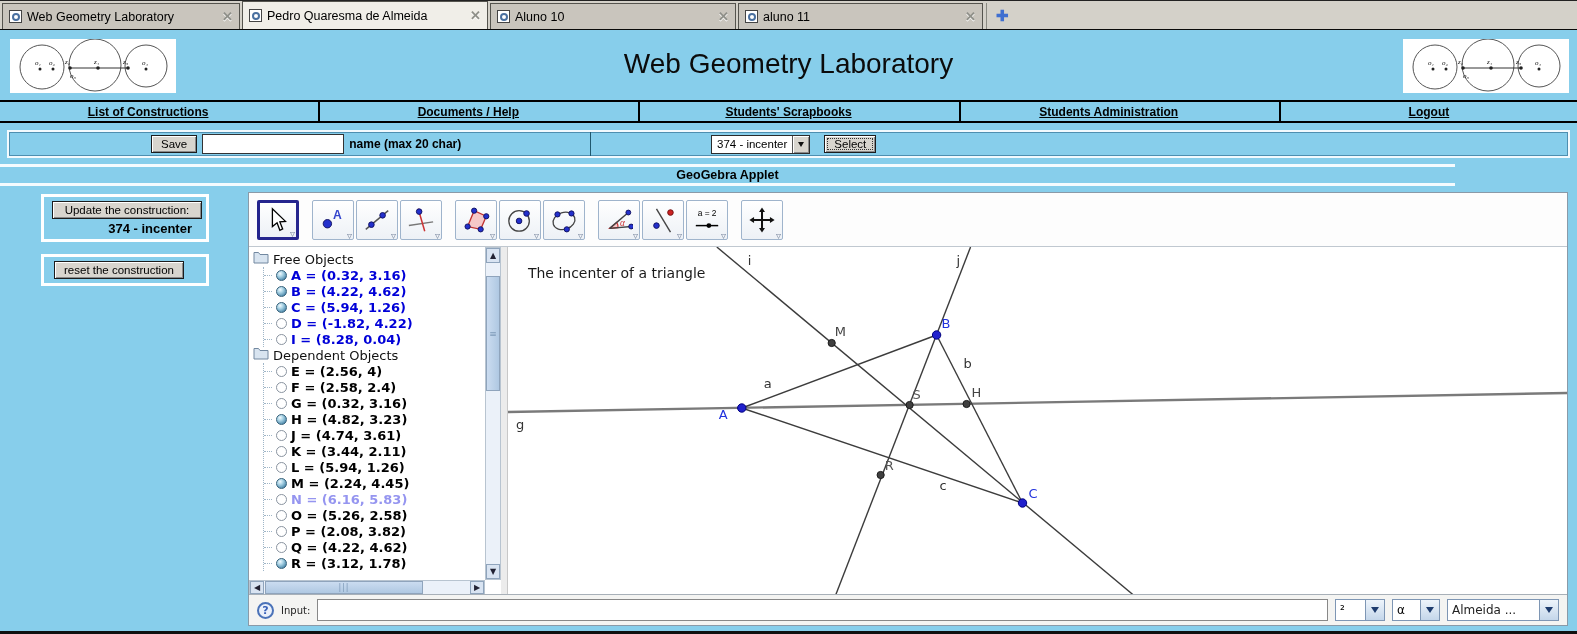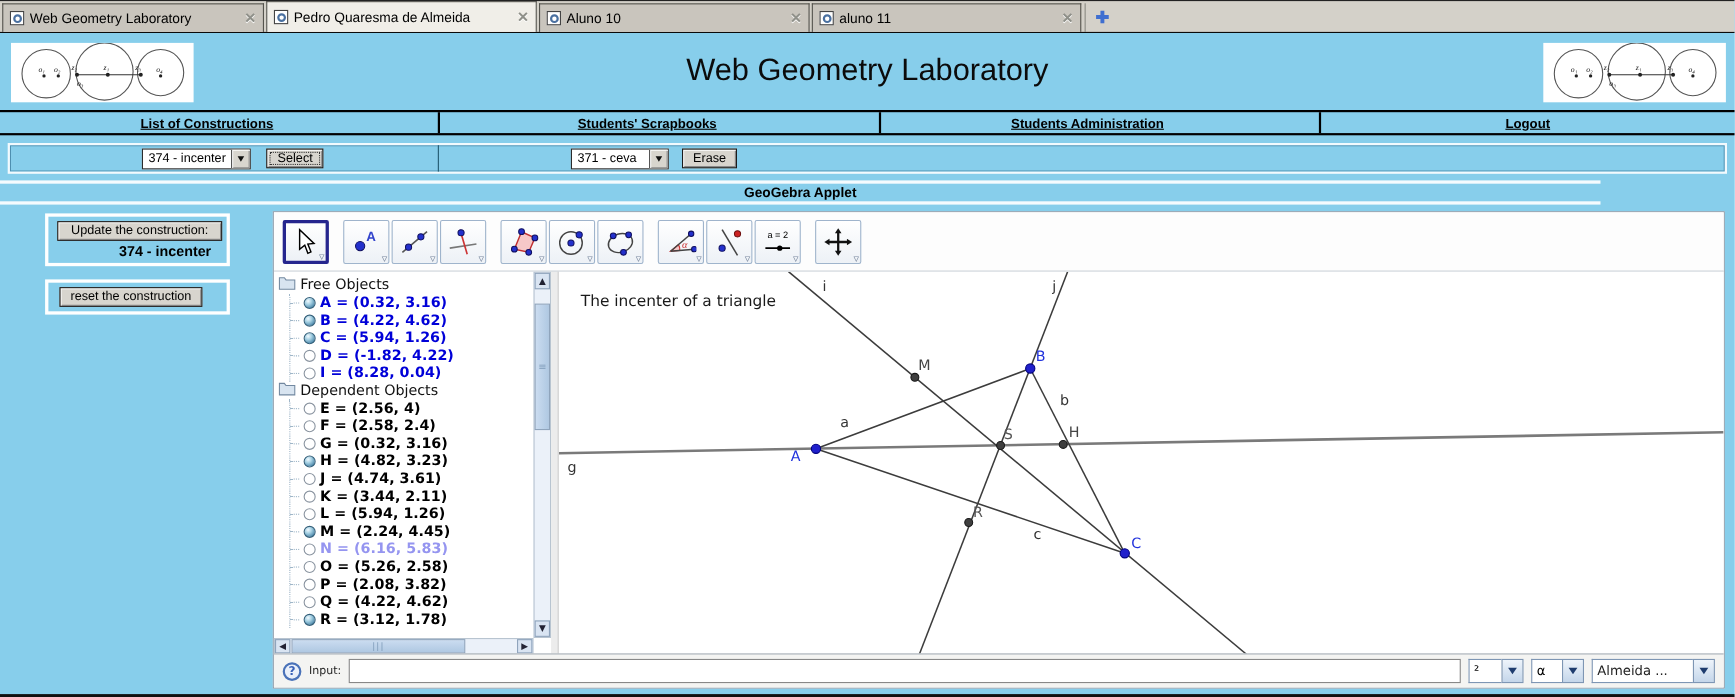--- a/index.html
+++ b/index.html
@@ -204,39 +204,38 @@
           <text x="113" y="25">z₃</text>
           <text x="60" y="39">o₃</text>
           <text x="132" y="26">o₄</text>
       </g>
     </svg>
   </div>
 </div>
 
 <div class="menubar" id="menubar">
     <div class="menu-item">List of Constructions</div>
+    <div class="menu-item">Documents / Help</div>
     <div class="menu-item">Students' Scrapbooks</div>
     <div class="menu-item">Students Administration</div>
     <div class="menu-item">Logout</div>
   </div>
 
 <div class="scraprow">
+  <div class="scell" style="width:582px;">
+    <button class="btn" style="margin-left:142px;">Save</button>
+    <input class="name-input" type="text" value="" style="">
+    <span class="name-hint">name (max 20 char)</span>
+  </div>
   <div class="scell" style="width:390px;padding-left:120px;">
     <div class="wincombo">
       <span class="wc-val">374 - incenter</span>
       <span class="wc-btn"></span>
     </div>
     <button class="btn select-btn">Select</button>
-  </div>
-  <div class="scell" style="flex:1;padding-left:120px;">
-    <div class="wincombo">
-      <span class="wc-val">371 - ceva</span>
-      <span class="wc-btn"></span>
-    </div>
-    <button class="btn" style="margin-left:12px;">Erase</button>
   </div>
 </div>
 
 <div class="ggb-titlebar">GeoGebra Applet</div>
 
 <div class="sidebox" id="box-update">
   <button class="btn upd-btn">Update the construction:</button>
   <div class="cur-construction">374 - incenter</div>
 </div>
 <div class="sidebox" id="box-reset">

